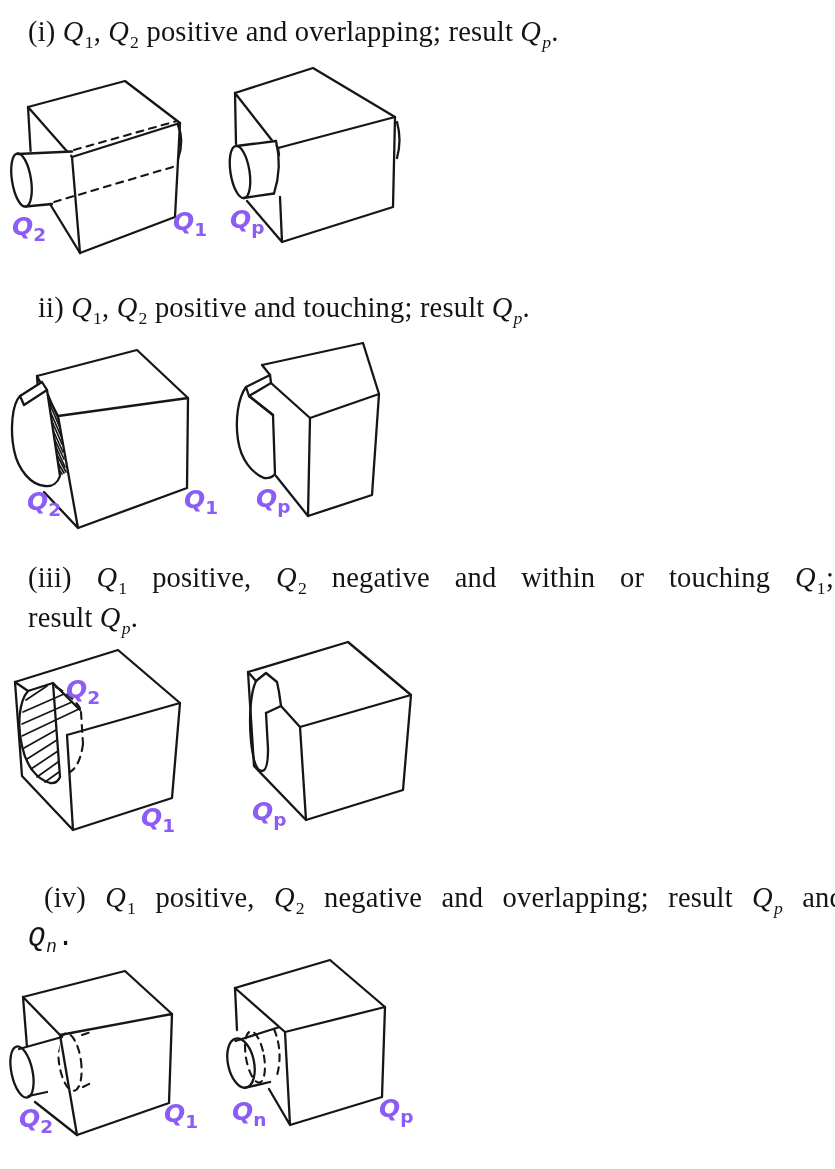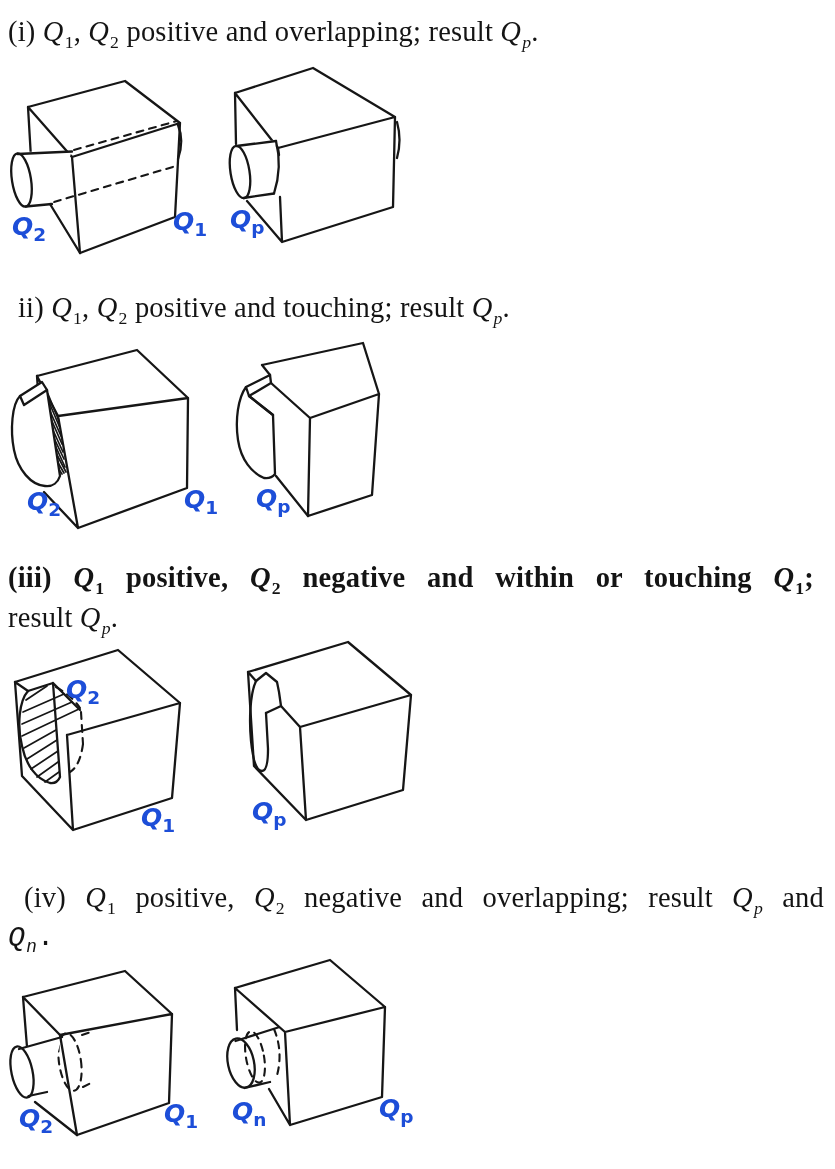--- a/index.html
+++ b/index.html
@@ -3,45 +3,46 @@
 <meta charset="utf-8">
 <style>
   html,body{margin:0;padding:0;}
   body{
     width:835px;height:1169px;position:relative;background:#ffffff;
     font-family:"Liberation Serif", serif;color:#121212;overflow:hidden;
   }
   .cap{
     position:absolute;font-size:28.5px;line-height:40px;color:#141414;
     letter-spacing:.2px;
+    margin-left:20px;
   }
   .cap .v{font-style:italic;padding-right:1px;}
   .cap sub, .flabel sub{font-size:.62em;line-height:0;}
   .cap sub.it{font-style:italic;}
   .just{text-align:justify;text-align-last:justify;}
   .flabel{
     position:absolute;font-family:"DejaVu Sans", sans-serif;font-weight:700;
-    font-size:25px;color:#1d4ed8;letter-spacing:0;
+    font-size:25px;color:#8b5cf6;letter-spacing:0;
   }
   .flabel sub{font-size:.74em;font-weight:700;}
   svg.art{position:absolute;left:0;top:0;}
   .ink{stroke:#161616;stroke-width:2.3;fill:none;stroke-linecap:round;stroke-linejoin:round;}
   .inkw{stroke:#161616;stroke-width:2.3;fill:#ffffff;stroke-linecap:round;stroke-linejoin:round;}
   .white{fill:#ffffff;stroke:none;}
   .dash{stroke:#161616;stroke-width:2.1;fill:none;stroke-dasharray:7 6;stroke-linecap:round;}
   .hatch{stroke:#161616;stroke-width:1.7;fill:none;stroke-linecap:round;}
 </style>
 </head>
 <body>
 
 <div class="cap" style="left:8px;top:12px;width:740px;">(i) <i class="v">Q</i><sub>1</sub>, <i class="v">Q</i><sub>2</sub> positive and overlapping; result <i class="v">Q</i><sub class="it">p</sub>.</div>
 
 <div class="cap" style="left:18px;top:288px;width:740px;">ii) <i class="v">Q</i><sub>1</sub>, <i class="v">Q</i><sub>2</sub> positive and touching; result <i class="v">Q</i><sub class="it">p</sub>.</div>
 
-<div class="cap just" style="left:8px;top:558px;width:806px;font-weight:bold;">(iii) <i class="v">Q</i><sub>1</sub> positive, <i class="v">Q</i><sub>2</sub> negative and within or touching <i class="v">Q</i><sub>1</sub>;</div>
+<div class="cap just" style="left:8px;top:558px;width:806px;">(iii) <i class="v">Q</i><sub>1</sub> positive, <i class="v">Q</i><sub>2</sub> negative and within or touching <i class="v">Q</i><sub>1</sub>;</div>
 <div class="cap" style="left:8px;top:598px;width:740px;">result <i class="v">Q</i><sub class="it">p</sub>.</div>
 
 <div class="cap just" style="left:24px;top:878px;width:800px;">(iv) <i class="v">Q</i><sub>1</sub> positive, <i class="v">Q</i><sub>2</sub> negative and overlapping; result <i class="v">Q</i><sub class="it">p</sub> and</div>
 <div class="cap" style="left:8px;top:918px;width:740px;font-family:Liberation Mono, monospace;"><i class="v">Q</i><sub class="it">n</sub>.</div>
 
 <svg class="art" width="835" height="1169" viewBox="0 0 835 1169">
 
   <g>
     <path class="ink" d="M28,107 L125,81 L180,123 M28,107 L72,157 L180,123 M180,123 L175,217 L80,253 M72,157 L80,253 M28,107 L31,158"></path>
     <path class="dash" d="M74,150 L177,121 M54,202 L176,166"></path>

